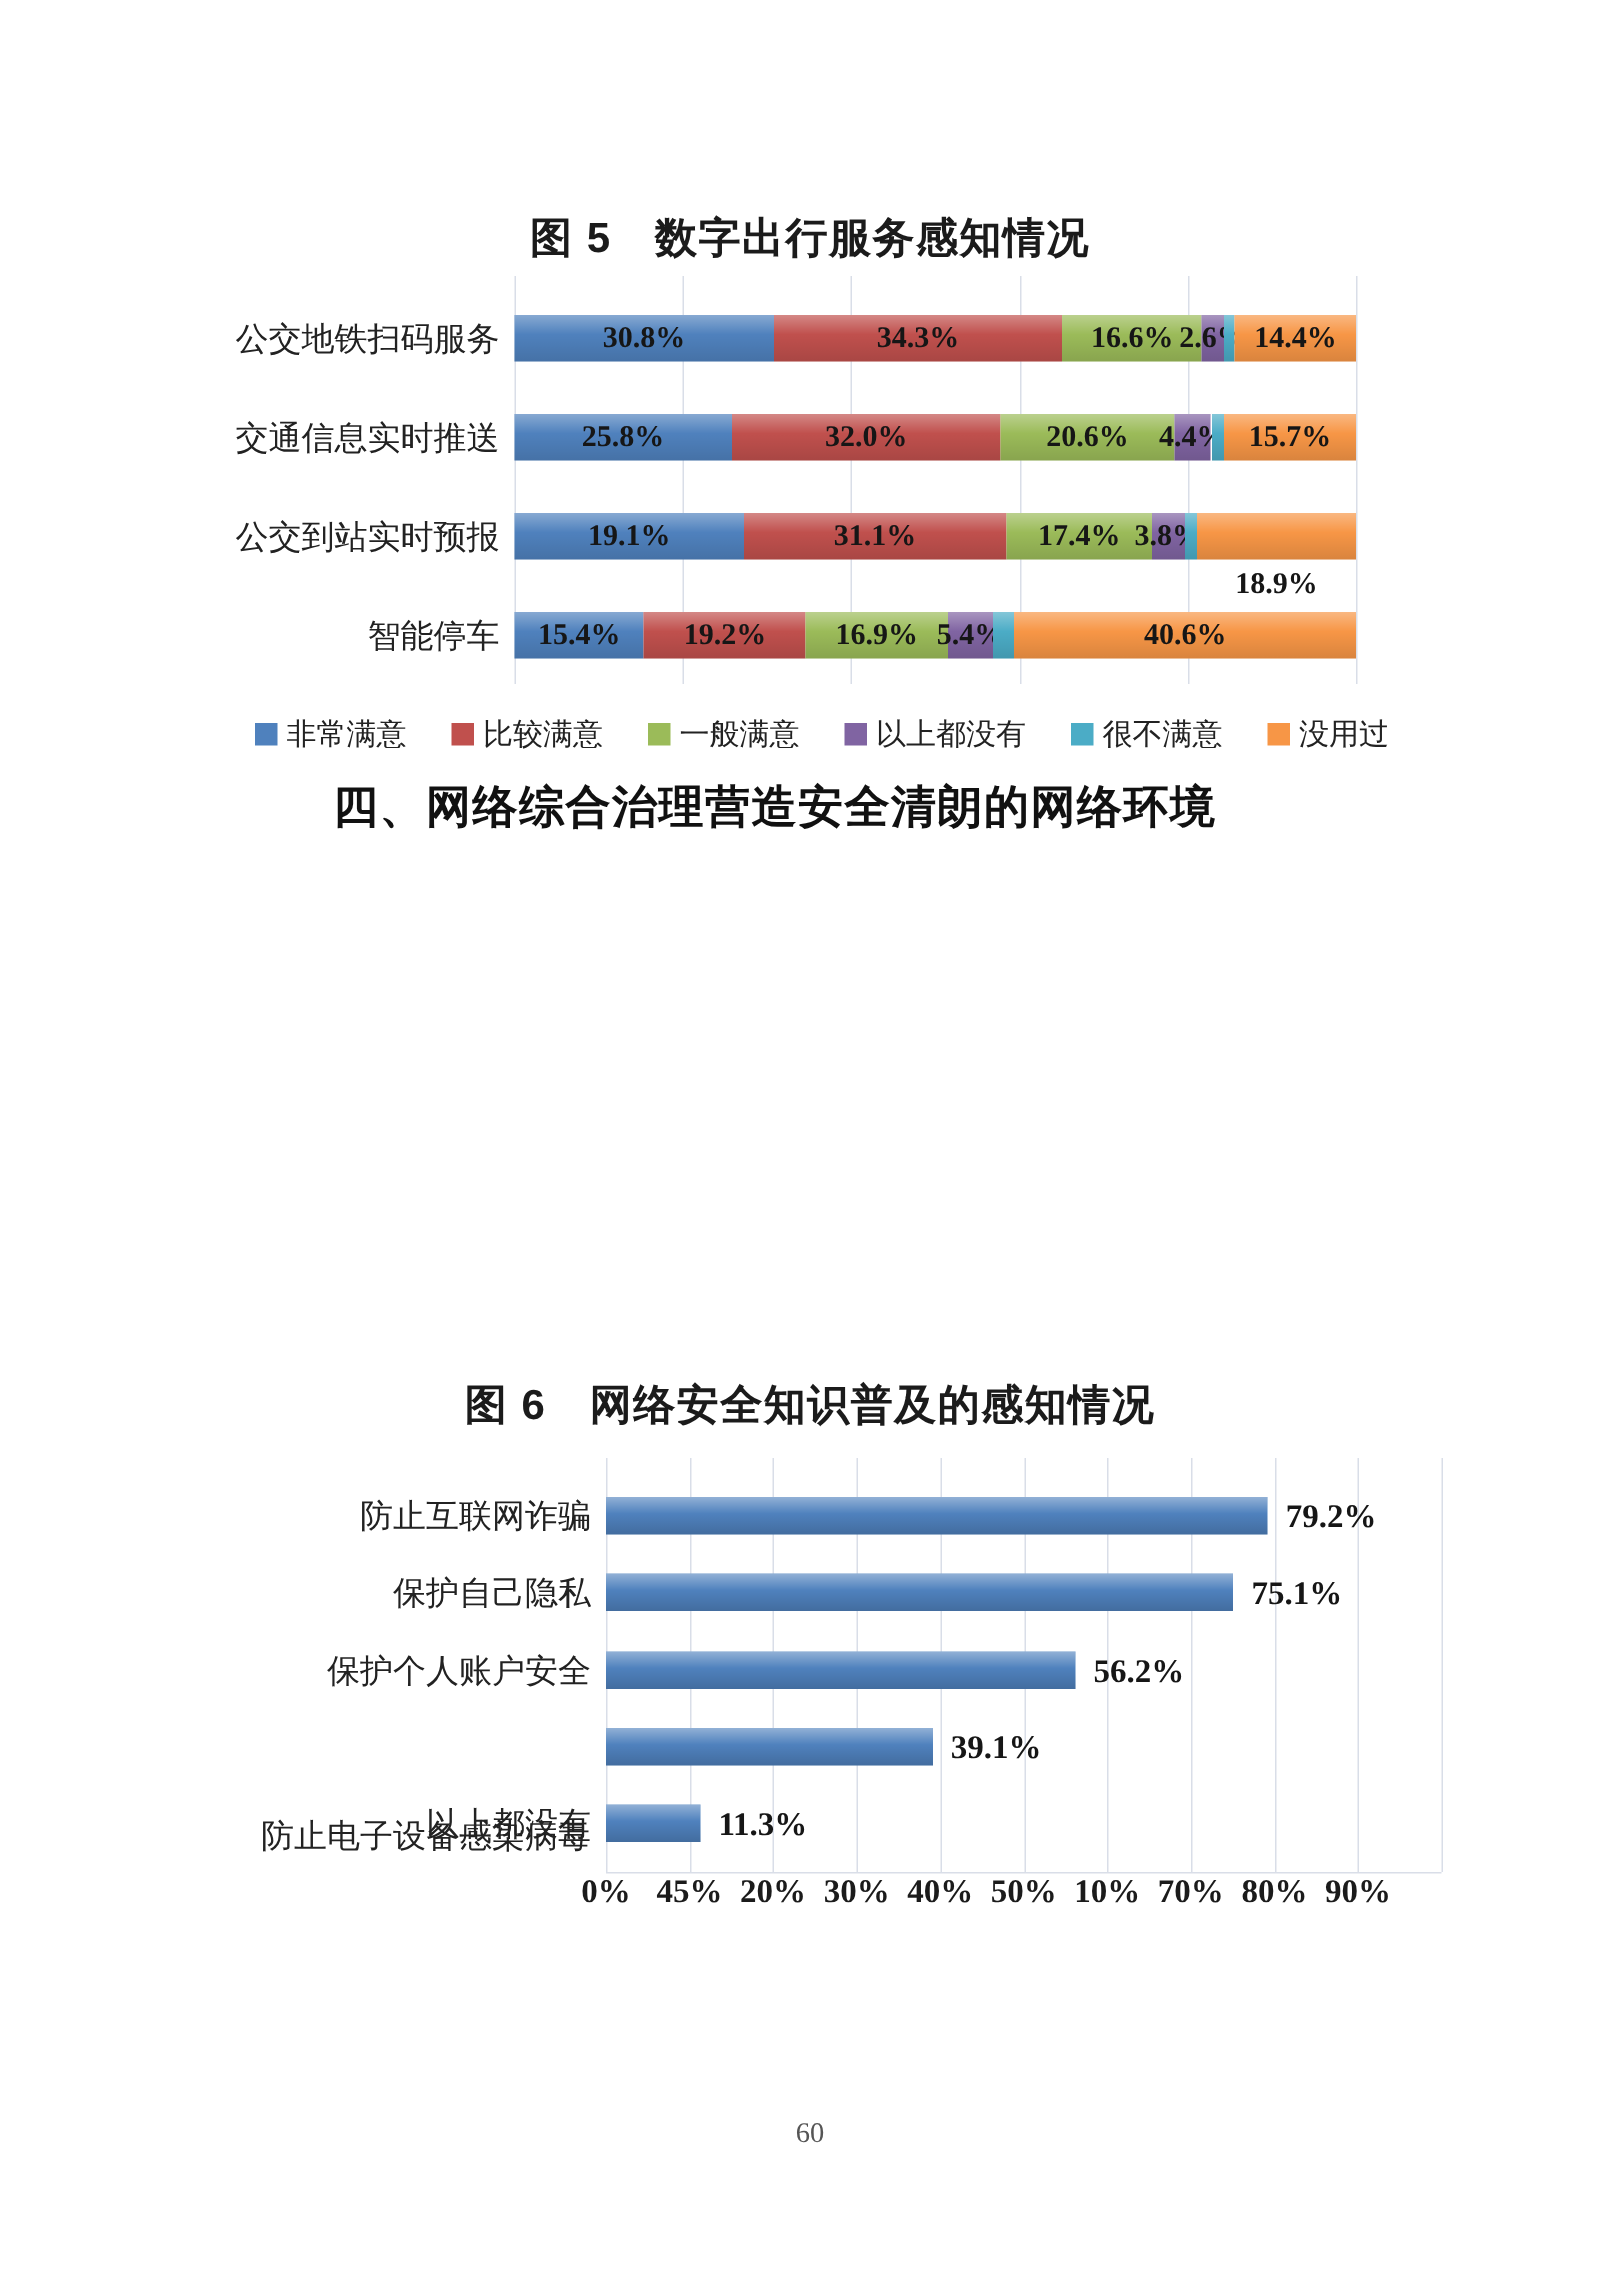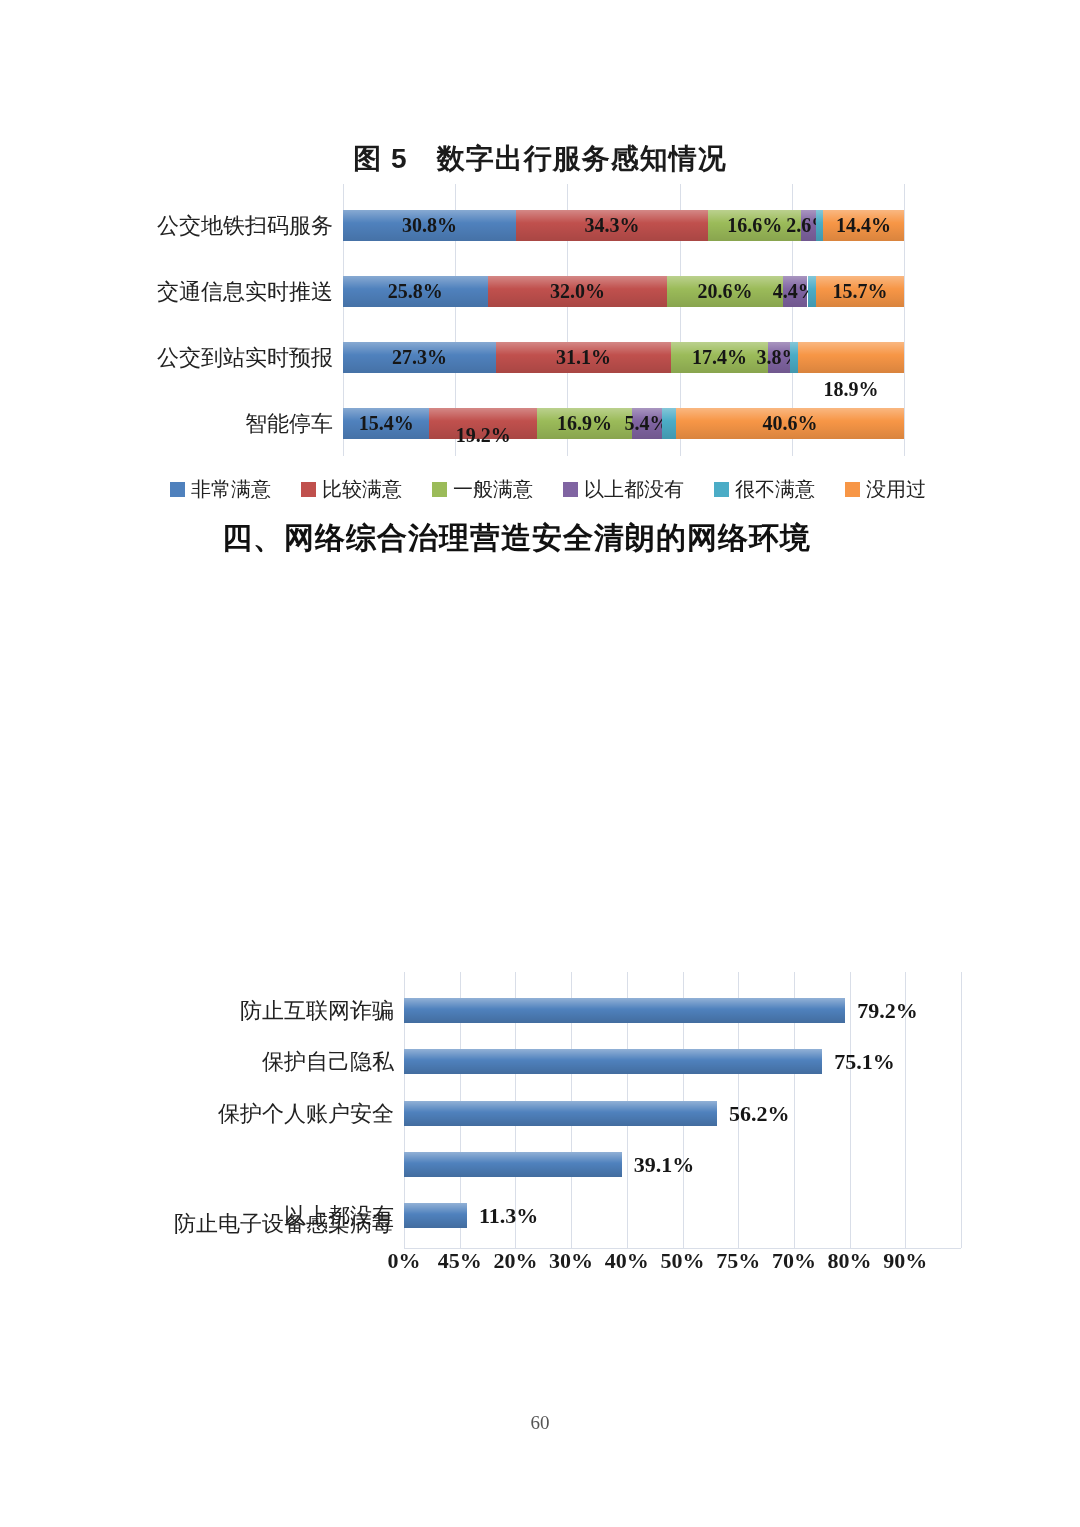--- a/index.html
+++ b/index.html
@@ -126,37 +126,37 @@
         <div class="seg-label" style="left: 68.1%;">20.6%</div>
         <div class="seg" style="left: 78.4%; width: 4.4%; background-color: rgb(128, 100, 162);"></div>
         <div class="seg-label" style="left: 80.6%;">4.4%</div>
         <div class="seg" style="left: 82.8%; width: 1.5%; background-color: rgb(75, 172, 198);"></div>
         <div class="seg" style="left: 84.3%; width: 15.7%; background-color: rgb(247, 150, 70);"></div>
         <div class="seg-label" style="left: 92.15%;">15.7%</div>
       </div>
       <div class="cat-label" style="top: 150px;">公交到站实时预报</div>
       <div class="track" style="top: 150px;">
         <div class="seg" style="left: 0%; width: 27.3%; background-color: rgb(79, 129, 189);"></div>
-        <div class="seg-label" style="left: 13.65%;">27.3%</div>
+        <div class="seg-label" style="left: 13.65%;">19.1%</div>
         <div class="seg" style="left: 27.3%; width: 31.1%; background-color: rgb(192, 80, 77);"></div>
         <div class="seg-label" style="left: 42.85%;">31.1%</div>
         <div class="seg" style="left: 58.4%; width: 17.4%; background-color: rgb(155, 187, 89);"></div>
         <div class="seg-label" style="left: 67.1%;">17.4%</div>
         <div class="seg" style="left: 75.8%; width: 3.8%; background-color: rgb(128, 100, 162);"></div>
         <div class="seg-label" style="left: 77.7%;">3.8%</div>
         <div class="seg" style="left: 79.6%; width: 1.5%; background-color: rgb(75, 172, 198);"></div>
         <div class="seg" style="left: 81.1%; width: 18.9%; background-color: rgb(247, 150, 70);"></div>
         <div class="seg-label" style="left: 90.55%; margin-top: 32px;">18.9%</div>
       </div>
       <div class="cat-label" style="top: 216px;">智能停车</div>
       <div class="track" style="top: 216px;">
         <div class="seg" style="left: 0%; width: 15.4%; background-color: rgb(79, 129, 189);"></div>
         <div class="seg-label" style="left: 7.7%;">15.4%</div>
         <div class="seg" style="left: 15.4%; width: 19.2%; background-color: rgb(192, 80, 77);"></div>
-        <div class="seg-label" style="left: 25%; margin-top: 12px;">19.2%</div>
+        <div class="seg-label" style="left: 25%;">19.2%</div>
         <div class="seg" style="left: 34.6%; width: 16.9%; background-color: rgb(155, 187, 89);"></div>
         <div class="seg-label" style="left: 43.05%;">16.9%</div>
         <div class="seg" style="left: 51.5%; width: 5.4%; background-color: rgb(128, 100, 162);"></div>
         <div class="seg-label" style="left: 54.2%;">5.4%</div>
         <div class="seg" style="left: 56.9%; width: 2.5%; background-color: rgb(75, 172, 198);"></div>
         <div class="seg" style="left: 59.4%; width: 40.6%; background-color: rgb(247, 150, 70);"></div>
         <div class="seg-label" style="left: 79.7%;">40.6%</div>
       </div>
     </div>
 
@@ -183,20 +183,21 @@
       </div>
       <div class="legend-item">
         <div class="legend-swatch" style="background-color: rgb(247, 150, 70);"></div>
         <span>没用过</span>
       </div>
     </div>
 
   <div class="section-heading">四、网络综合治理营造安全清朗的网络环境</div>
 
 
+  <div class="fig-title" id="fig6-title">图 6　网络安全知识普及的感知情况</div>
 
   <div class="chart" id="chart6">
     <div class="plot-bg">
         <div class="gridline" style="left: 0%;"></div>
         <div class="gridline" style="left: 10%;"></div>
         <div class="gridline" style="left: 20%;"></div>
         <div class="gridline" style="left: 30%;"></div>
         <div class="gridline" style="left: 40%;"></div>
         <div class="gridline" style="left: 50%;"></div>
         <div class="gridline" style="left: 60%;"></div>
@@ -205,21 +206,21 @@
         <div class="gridline" style="left: 90%;"></div>
         <div class="gridline" style="left: 100%;"></div>
       </div>
     <div class="ticks">
         <div class="tick" style="left: 0%;">0%</div>
         <div class="tick" style="left: 10%;">45%</div>
         <div class="tick" style="left: 20%;">20%</div>
         <div class="tick" style="left: 30%;">30%</div>
         <div class="tick" style="left: 40%;">40%</div>
         <div class="tick" style="left: 50%;">50%</div>
-        <div class="tick" style="left: 60%;">75%</div>
+        <div class="tick" style="left: 60%;">10%</div>
         <div class="tick" style="left: 70%;">70%</div>
         <div class="tick" style="left: 80%;">80%</div>
         <div class="tick" style="left: 90%;">90%</div>
       </div>
   <div class="cat-label" style="top: 18px;">防止互联网诈骗</div>
       <div class="track" style="top: 18px;">
         <div class="hbar" style="width: 79.2%; background-color: rgb(79, 129, 189);"></div>
         <div class="bar-value" style="left: calc(79.2% + 12px);">79.2%</div>
       </div>
       <div class="cat-label" style="top: 69px;">保护自己隐私</div>

